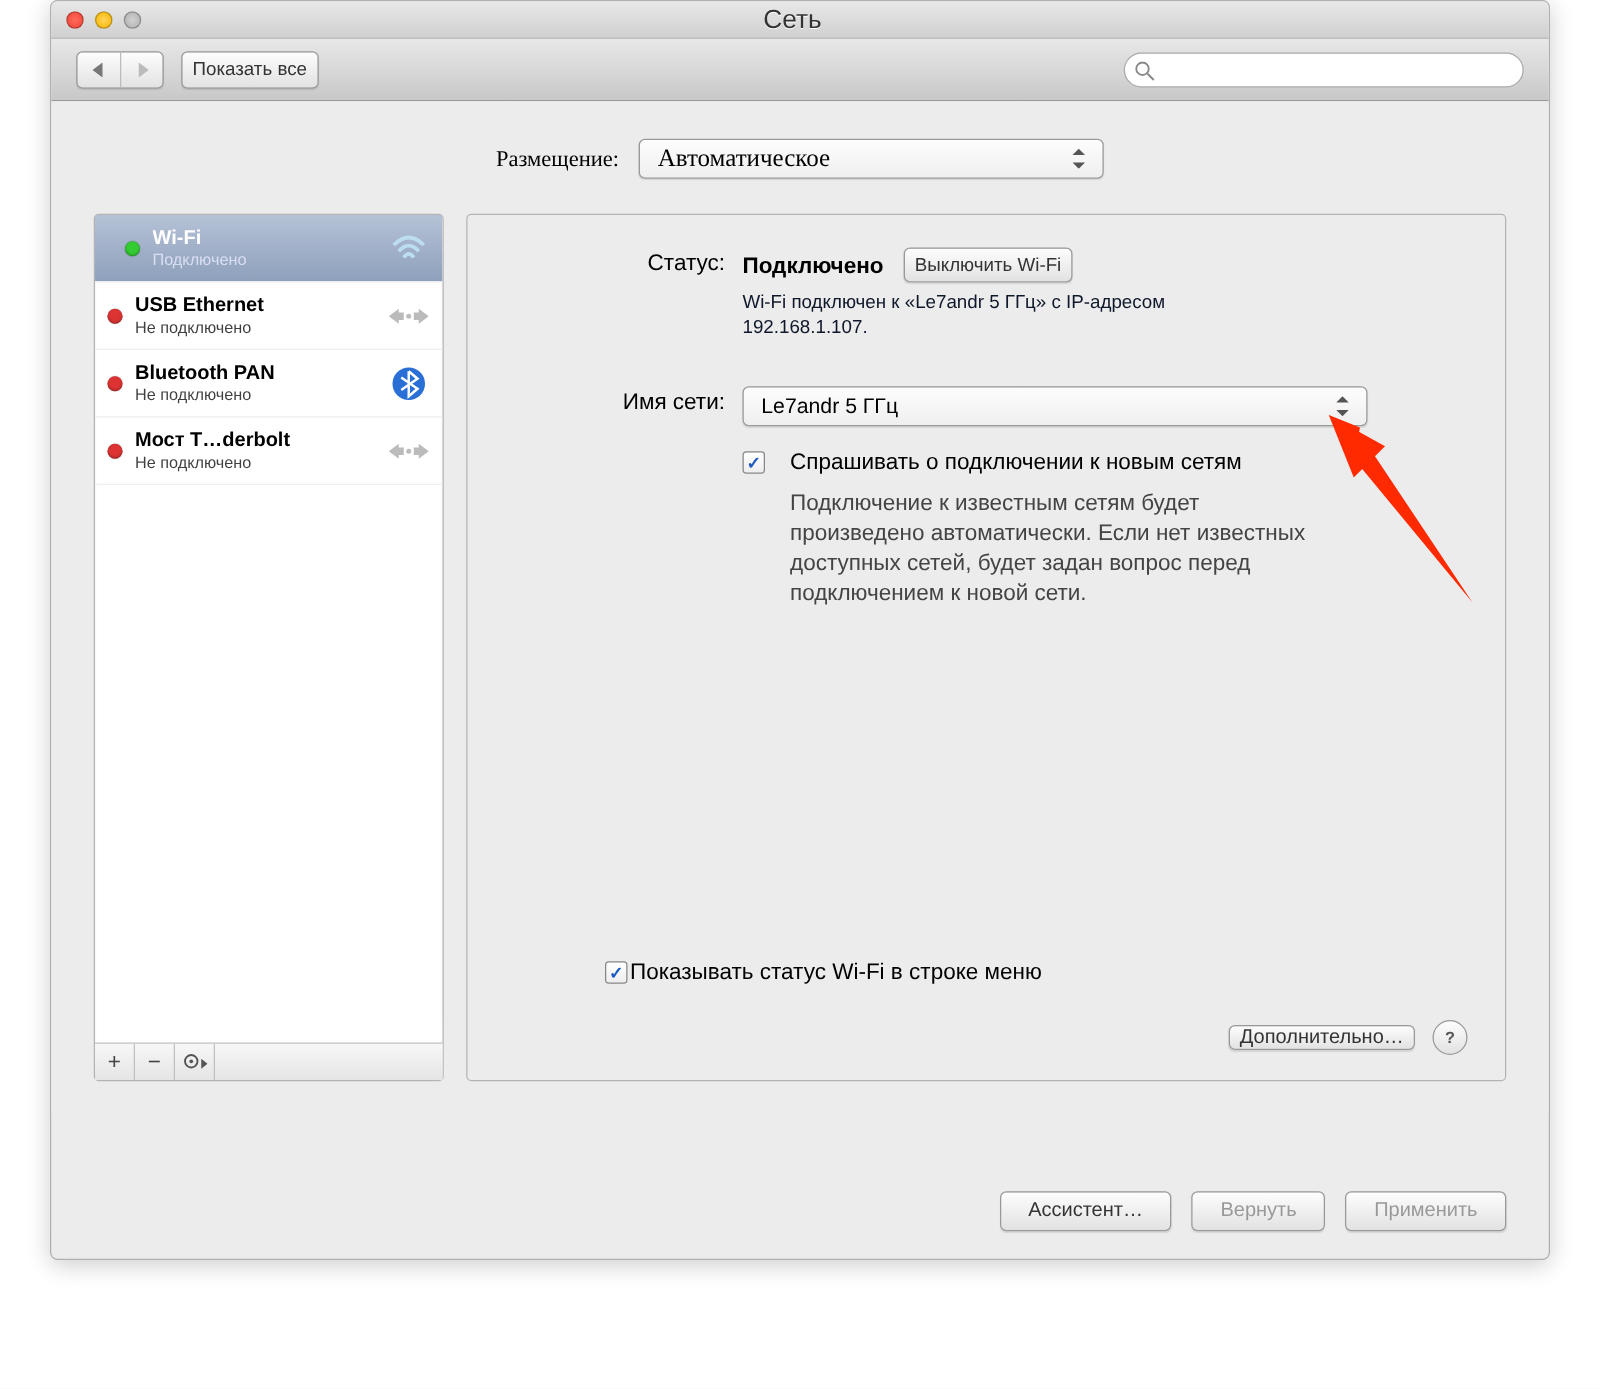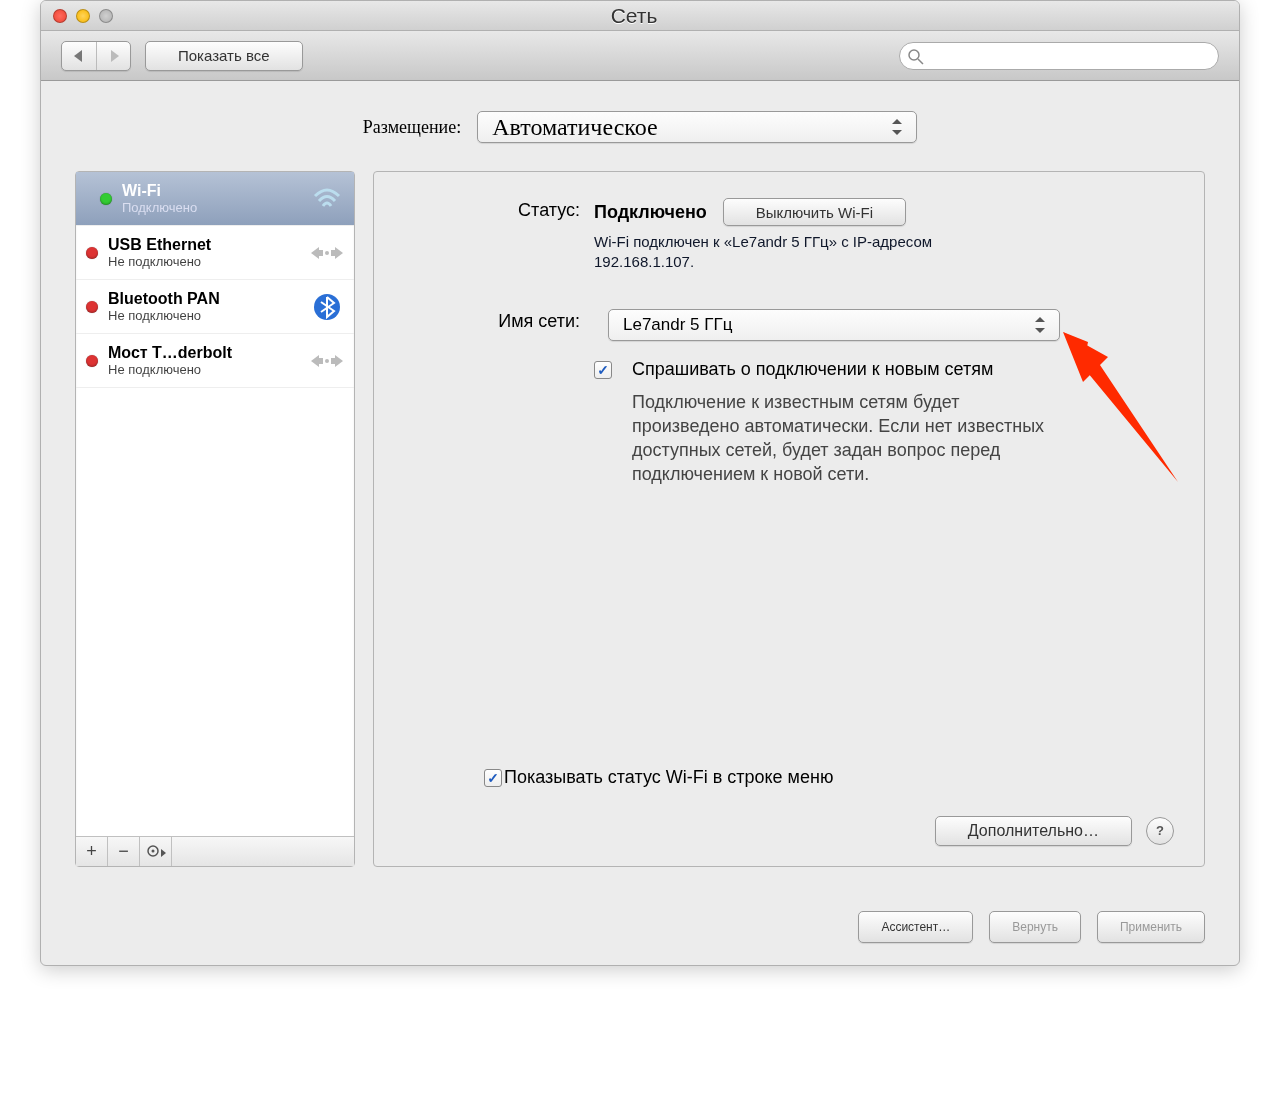--- a/index.html
+++ b/index.html
@@ -9,29 +9,29 @@
 .traffic { display:flex; gap:9px; padding-left:12px; }
 .tl { width:14px; height:14px; border-radius:50%; border:1px solid rgba(0,0,0,0.25); }
 .tl.red{background:radial-gradient(#ff6b5e,#e43);}
 .tl.yel{background:radial-gradient(#ffd45a,#f7b500);}
 .tl.grn{background:radial-gradient(#d0d0d0,#b0b0b0);}
 .title { position:absolute; left:0; right:12px; text-align:center; font-size:21px; color:#333; text-shadow:0 1px 0 #fff; pointer-events:none; }
 .toolbar { height:50px; background:linear-gradient(#e8e8e8,#c8c8c8); border-bottom:1px solid #9a9a9a; display:flex; align-items:center; padding:0 20px; gap:14px; }
 .nav-seg { display:flex; border:1px solid #999; border-radius:5px; overflow:hidden; background:linear-gradient(#fdfdfd,#e2e2e2); box-shadow:0 1px 1px rgba(0,0,0,0.1);}
 .nav-btn { width:34px; height:28px; display:flex; align-items:center; justify-content:center; color:#666;}
 .nav-btn + .nav-btn { border-left:1px solid #bbb;}
-.btn { height:30px; padding:0 32px; border:1px solid #999; border-radius:5px; background:linear-gradient(#fdfdfd,#e2e2e2); font-size:15px; color:#333; box-shadow:0 1px 1px rgba(0,0,0,0.1); white-space:nowrap; display:flex; align-items:center;}
+.btn { height:30px; padding:0 8px; border:1px solid #999; border-radius:5px; background:linear-gradient(#fdfdfd,#e2e2e2); font-size:15px; color:#333; box-shadow:0 1px 1px rgba(0,0,0,0.1); white-space:nowrap; display:flex; align-items:center;}
 .search-wrap { margin-left:auto; }
 .search { width:320px; height:28px; border:1px solid #aaa; border-radius:14px; background:#fff; padding:0 10px 0 30px; position:relative;}
 .search svg{position:absolute; left:8px; top:6px;}
 .body { padding: 30px 34px 26px 34px; background:#ececec;}
 .location-row { display:flex; align-items:center; justify-content:center; gap:16px; margin-bottom:28px; font-size:18px;font-family:Liberation Serif, serif;}
 .popup { display:flex; align-items:center; background:linear-gradient(#fdfdfd,#efefef); border:1px solid #999; border-radius:5px; height:32px; padding:0 10px 0 14px; position:relative; box-shadow:0 1px 1px rgba(0,0,0,0.1);}
 .popup .stepper { margin-left:auto; width:14px; height:20px; display:flex; flex-direction:column; justify-content:center; color:#555;}
-.popup.loc { width:440px; font-size:24px;text-align:right;}
+.popup.loc { width:372px; font-size:20px;text-align:right;}
 .panels { display:flex; gap:18px; }
 .sidebar { width:280px; background:#fff; border:1px solid #b4b4b4; border-radius:4px; display:flex; flex-direction:column; box-shadow:inset 0 1px 2px rgba(0,0,0,0.08);}
 .sb-list { flex:1; overflow:auto;}
 .sb-item { display:flex; align-items:center; padding:10px 10px; gap:10px; border-bottom:1px solid #eee;}
 .sb-item.selected { background:linear-gradient(#b5c2d6,#8ea0bb); color:#fff;padding-left:24px;}
 .sb-dot { width:12px; height:12px; border-radius:50%; background:#d33; box-shadow:inset 0 -1px 2px rgba(0,0,0,0.3), 0 0 1px rgba(0,0,0,0.4);}
 .sb-dot.green{background:#3c3;}
 .sb-text { flex:1; min-width:0;}
 .sb-name { font-size:16px; font-weight:bold; white-space:nowrap; overflow:hidden; text-overflow:ellipsis;}
 .sb-status { font-size:13px; opacity:0.75;}
@@ -39,31 +39,31 @@
 .sb-icon { width:34px; height:26px; display:flex; align-items:center; justify-content:center;}
 .sb-footer { border-top:1px solid #c0c0c0; background:linear-gradient(#f7f7f7,#e5e5e5); display:flex; height:30px;}
 .sb-fbtn { width:32px; display:flex; align-items:center; justify-content:center; border-right:1px solid #c0c0c0; font-size:18px; color:#444;}
 .detail { flex:1; background:#ececec; border:1px solid #b4b4b4; border-radius:4px; padding:26px 30px 20px 30px; position:relative;}
 .row { display:flex; margin-bottom:10px;}
 .row .lbl { width:190px; text-align:right; padding-right:14px; font-size:18px; padding-top:2px;}
 .row .val { flex:1;}
 .status-line { display:flex; align-items:center; gap:16px; margin-bottom:6px;}
 .status-text { font-size:18px; font-weight:bold;}
 .desc { font-size:15px; color:#0f172a; line-height:1.35; max-width:420px;}
-.net-popup { width:452px; font-size:17px;margin-left:14px;}
+.net-popup { width:500px; font-size:17px;}
 .chk-row { display:flex; align-items:flex-start; gap:20px; margin-top:4px;}
 .chk { width:18px; height:18px; border:1px solid #888; border-radius:3px; background:linear-gradient(#fff,#eee); display:flex; align-items:center; justify-content:center; margin-top:2px; flex-shrink:0;}
 .chk.checked::after{content:"✓"; color:#1e5bbf; font-weight:bold; font-size:14px;}
 .chk-label { font-size:18px;}
 .help-text { font-size:18px; color:#444; margin-top:10px; max-width:430px; line-height:1.35;}
 .bottom-chk { margin-top:280px; display:flex; align-items:center; gap:2px; margin-left:80px;}
 .adv-row { display:flex; justify-content:flex-end; align-items:center; gap:14px; margin-top:28px;}
 .help-btn { width:28px; height:28px; border-radius:50%; border:1px solid #999; background:linear-gradient(#fdfdfd,#e2e2e2); display:flex; align-items:center; justify-content:center; font-weight:bold; color:#555;}
 .footer { display:flex; justify-content:flex-end; gap:16px; padding:18px 34px 22px;}
-.footer .btn { font-size:12px; padding:0 22px; height:32px;}
+.footer .btn { font-size:16px; padding:0 22px; height:32px;margin-top:44px;}
 .footer .btn.disabled{color:#999;}
 .arrow-annot { position:absolute; right:16px; top:160px; pointer-events:none;}
 </style>
 </head>
 <body>
 
 <div class="window">
 
   <div class="titlebar">
     <div class="traffic">
@@ -225,21 +225,21 @@
             </div>
           </div>
         </div>
 
         <div class="bottom-chk">
           <div class="chk checked"></div>
           <span class="chk-label">Показывать статус Wi-Fi в строке меню</span>
         </div>
 
         <div class="adv-row">
-          <div class="btn" style="font-size:16px;height:30px;">Дополнительно…</div>
+          <div class="btn" style="font-size:16px;height:20px;">Дополнительно…</div>
           <div class="help-btn">?</div>
         </div>
 
         <svg class="arrow-annot" width="160" height="150">
           <polygon points="150,150 70,30 35,0 60,10 55,35" fill="#ff2a00"></polygon>
           <polygon points="35,0 80,25 55,50" fill="#ff2a00"></polygon>
         </svg>
 
       </div>
     </div>

